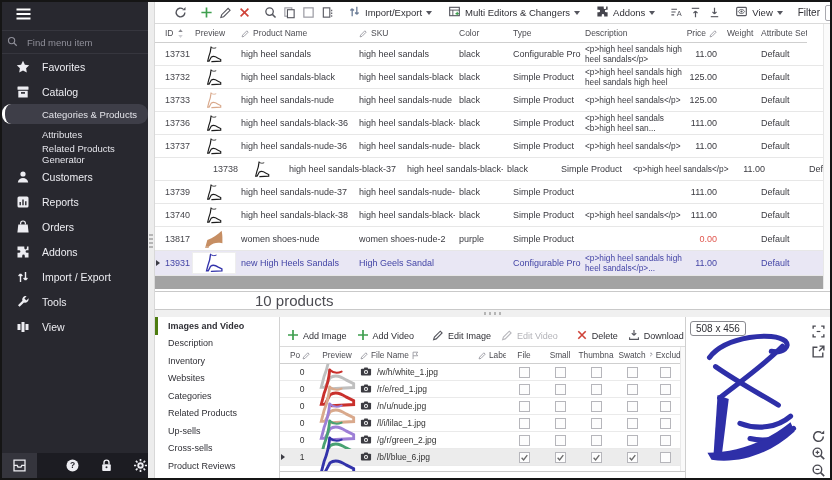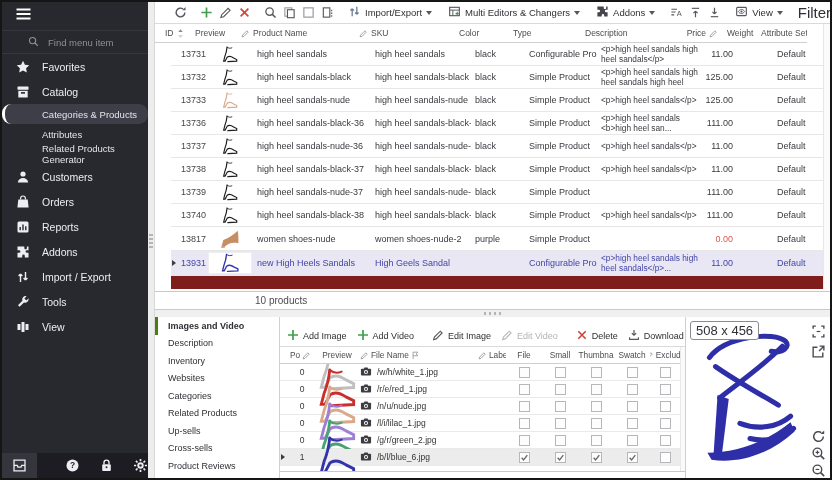--- a/index.html
+++ b/index.html
@@ -4,21 +4,21 @@
 <style>
   html,body{margin:0;padding:0;background:#888;}
   *{box-sizing:border-box;font-family:"Liberation Sans",sans-serif;-webkit-user-select:none;user-select:none;}
   .frame{position:relative;width:832px;height:480px;background:#151515;overflow:hidden;}
   .app{position:absolute;left:2px;top:2px;right:2px;bottom:2px;background:#fff;overflow:hidden;}
 
   
   .sidebar{position:absolute;left:0;top:0;width:146px;height:100%;background:#28282f;color:#ededf2;}
   .sb-burger{height:28px;display:flex;align-items:center;padding-left:13px;}
   .sb-burger svg{width:17px;height:14px;}
-  .sb-search{height:24px;display:flex;align-items:center;gap:9px;padding-left:26px;border-top:1px solid #36363e;border-bottom:1px solid #36363e;color:#8f8f99;font-size:9.5px;}
+  .sb-search{height:24px;display:flex;align-items:center;gap:9px;padding-left:5px;border-top:1px solid #36363e;border-bottom:1px solid #36363e;color:#8f8f99;font-size:9.5px;}
   .sb-search svg{width:11px;height:11px;}
   .nav-item{height:25px;display:flex;align-items:center;gap:12px;padding-left:14px;font-size:10.5px;cursor:default;}
   .nav-item .ni{width:14px;height:14px;display:flex;}
   .nav-item .ni svg{width:14px;height:14px;}
   .nav-sub{height:20px;display:flex;align-items:center;padding-left:40px;font-size:9.5px;color:#e4e4ea;}
   .nav-sub.active{background:#3e3e48;border-left:3px solid #fff;padding-left:37px;border-radius:9px;}
   .sb-bottom{position:absolute;left:0;bottom:0;width:100%;height:25px;background:#1c1c22;display:flex;align-items:center;}
   .sb-tile{width:38px;height:25px;background:#35353d;display:flex;align-items:center;justify-content:center;}
   .sb-bico{width:15px;height:15px;}
   .sb-bico svg{width:15px;height:15px;}
@@ -32,45 +32,45 @@
   .main{position:absolute;left:7px;top:0;right:0;bottom:0;}
 
   
   .tbar{position:absolute;left:0;top:0;right:0;height:22px;display:flex;align-items:center;padding:0 16px;gap:1px;border-bottom:1px solid #dadada;background:#fff;}
   .tbtn{height:18px;min-width:18px;display:flex;align-items:center;justify-content:center;border-radius:2px;}
   .tbtn svg{width:13px;height:13px;}
   .tsep{width:1px;height:15px;background:#ddd;margin:0 3px;}
   .tdrop{display:flex;align-items:center;gap:4px;font-size:9.5px;color:#2f2f35;padding:0 4px;height:18px;white-space:nowrap;}
   .tdrop svg{width:13px;height:13px;}
   .caret{width:0;height:0;border-left:3.5px solid transparent;border-right:3.5px solid transparent;border-top:4px solid #55565e;margin-top:1px;}
-  .flabel{font-size:15px;color:#2f2f35;margin:0 4px 0 3px;}
+  .flabel{font-size:10px;color:#2f2f35;margin:0 4px 0 3px;}
   .fselect{display:flex;align-items:center;justify-content:space-between;width:158px;height:16px;border:1px solid #a9a9af;border-radius:2px;font-size:8px;color:#2f2f35;padding:0 4px;white-space:nowrap;}
 
   
   .prow{display:grid;grid-template-columns:36px 46px 118px 100px 54px 72px 102px 40px 34px 1fr;align-items:center;}
   .phead{position:absolute;left:0;top:22px;right:23px;height:19px;border-bottom:1px solid #cfcfcf;font-size:8.5px;color:#4c4c52;background:#fff;}
   .phead .hc{display:flex;align-items:center;gap:3px;padding-left:4px;overflow:hidden;white-space:nowrap;}
   .phead .hc.r{justify-content:flex-end;padding-right:5px;}
   .phead .hc:first-child{padding-left:10px;}
-  .pbody{position:absolute;left:16px;top:41px;right:7px;height:246px;overflow:hidden;background:#7f1d1d;}
+  .pbody{position:absolute;left:0;top:41px;right:7px;height:246px;overflow:hidden;background:#a3a3a3;}
   .pr{position:relative;border-bottom:1px solid #e7e7e7;font-size:9px;color:#3a3a40;background:#fff;}
   .pr .c{padding-left:4px;overflow:hidden;white-space:nowrap;}
   .pr .c.id{padding-left:10px;color:#46464c;}
   .pr .c.prev{display:flex;justify-content:center;padding-left:0;}
   .pr .c.desc{font-size:8.3px;line-height:10px;white-space:normal;max-height:20px;}
   .pr .c.price{text-align:right;padding-right:6px;}
   .pr.sel{background:#e9e7f4;}
   .pr.sel .c{color:#4445a6;}
   .rowmark{position:absolute;left:1px;top:50%;margin-top:-3px;width:0;height:0;border-top:3px solid transparent;border-bottom:3px solid transparent;border-left:4px solid #3c3c44;}
   .thumb{width:26px;height:17px;}
   .thumb svg{width:100%;height:100%;}
   .thumb.big{width:30px;height:21px;}
   .thumb.box{width:44px;height:22px;background:#fff;border:1px solid #eee;}
   .vscroll{position:absolute;right:0;top:22px;width:7px;height:265px;background:#fbfbfb;border-left:1px solid #e7e7e7;}
-  .pfooter{position:absolute;left:0;top:289px;right:0;height:19px;border-top:1px solid #c9c9c9;border-bottom:1px solid #c9c9c9;display:flex;align-items:center;font-size:10px;color:#4c4c52;padding-left:100px;background:#fff;}
+  .pfooter{position:absolute;left:0;top:289px;right:0;height:19px;border-top:1px solid #c9c9c9;border-bottom:1px solid #c9c9c9;display:flex;align-items:center;font-size:15px;color:#4c4c52;padding-left:100px;background:#fff;}
   .hgap{position:absolute;left:0;top:308px;right:0;height:7px;background:#f0f0f0;}
   .hgrip{position:absolute;left:50%;top:2px;width:18px;height:3px;margin-left:-9px;
     background:repeating-linear-gradient(90deg,#b5b5b5 0 2px,transparent 2px 5px);}
 
   
   .bottom{position:absolute;left:0;top:315px;right:0;bottom:0;background:#fff;}
   .tabs{position:absolute;left:0;top:0;width:125px;height:100%;border-right:1px solid #d2d2d2;background:#fff;}
   .tab{height:17.5px;display:flex;align-items:center;padding-left:13px;font-size:9px;color:#2f2f35;}
   .tab.active{font-weight:bold;border-left:3px solid #4d7c0f;padding-left:10px;}
 
@@ -92,21 +92,21 @@
   .ir .c.file svg{width:12px;height:9px;flex:none;}
   .ir .c.cb{display:flex;justify-content:center;}
   .ithumb{width:26px;height:14px;margin:0 auto;}
   .ithumb svg{width:100%;height:100%;}
   .cbx{width:11px;height:11px;border:1px solid #b6b6bb;background:#fdfdfd;display:flex;align-items:center;justify-content:center;}
   .cbx svg{width:9px;height:9px;}
   .iscroll{position:absolute;right:0;top:22px;width:5px;height:138px;background:#fafafa;border-left:1px solid #e9e9e9;}
   .ifooter{position:absolute;left:0;top:146px;right:0;height:19px;border-top:1px solid #c9c9c9;display:flex;align-items:center;font-size:9.5px;color:#4c4c52;padding-left:95px;background:#fff;}
 
   .pvpanel{position:absolute;left:530px;top:0;right:0;height:100%;border-left:1px solid #cfcfcf;background:#fff;}
-  .pvbadge{position:absolute;left:4px;top:4px;border:1px solid #8a8a90;border-radius:3px;padding:1px 5px;font-size:13px;color:#2f2f35;background:#fff;z-index:2;}
+  .pvbadge{position:absolute;left:4px;top:4px;border:1px solid #8a8a90;border-radius:3px;padding:1px 5px;font-size:10px;color:#2f2f35;background:#fff;z-index:2;}
   .pvico{position:absolute;width:15px;height:15px;right:4px;}
   .pvico svg{width:15px;height:15px;}
   .pvshoe{position:absolute;left:4px;top:6px;width:118px;height:152px;}
   .pvshoe svg{width:100%;height:100%;}
   .hdrpencil{width:9px;height:9px;flex:none;}
   .hdrpencil svg{width:9px;height:9px;display:block;}
   .sorticon{width:7px;height:11px;}
   .sorticon svg{width:7px;height:11px;display:block;}
 </style>
 </head>
@@ -161,34 +161,34 @@
               <svg viewBox="0 0 14 14">
                 <circle cx="7" cy="4" r="2.6" fill="#ededf2"></circle>
                 <path d="M1.8 12.6c.4-3 2.6-4.6 5.2-4.6s4.8 1.6 5.2 4.6z" fill="#ededf2"></path>
               </svg>
             </span>
             <span>Customers</span>
           </div>
           <div class="nav-item">
             <span class="ni">
               <svg viewBox="0 0 14 14">
+                <rect x="1.5" y="1.5" width="11" height="11" rx="1.5" fill="#ededf2"></rect>
+                <path d="M4.2 10.2V7M7 10.2V4.4M9.8 10.2V6.2" stroke="#28282f" stroke-width="1.4"></path>
+              </svg>
+            </span>
+            <span>Reports</span>
+          </div>
+          <div class="nav-item">
+            <span class="ni">
+              <svg viewBox="0 0 14 14">
                 <path d="M4.6 4.4v-1a2.4 2.4 0 0 1 4.8 0v1" stroke="#ededf2" fill="none" stroke-width="1.2"></path>
                 <path d="M2.3 4.5h9.4l.9 8H1.4z" fill="#ededf2"></path>
               </svg>
             </span>
             <span>Orders</span>
-          </div>
-          <div class="nav-item">
-            <span class="ni">
-              <svg viewBox="0 0 14 14">
-                <rect x="1.5" y="1.5" width="11" height="11" rx="1.5" fill="#ededf2"></rect>
-                <path d="M4.2 10.2V7M7 10.2V4.4M9.8 10.2V6.2" stroke="#28282f" stroke-width="1.4"></path>
-              </svg>
-            </span>
-            <span>Reports</span>
           </div>
           <div class="nav-item">
             <span class="ni">
               <svg viewBox="0 0 14 14">
                 <path d="M5.2 1.5h3.1v1.6a1.3 1.3 0 0 0 2.6 0V1.5h1.6v3.7h-1.6a1.3 1.3 0 0 0 0 2.6h1.6v4.7H8.8v-1.6a1.3 1.3 0 0 0-2.6 0v1.6H1.5V7.8h1.6a1.3 1.3 0 0 0 0-2.6H1.5V1.5h3.7z" fill="#ededf2"></path>
               </svg>
             </span>
             <span>Addons</span>
           </div>
           <div class="nav-item">
@@ -513,21 +513,21 @@
               </div>
               <div class="c">high heel sandals-nude-36</div>
               <div class="c">high heel sandals-nude-36</div>
               <div class="c">black</div>
               <div class="c">Simple Product</div>
               <div class="c desc">&lt;p&gt;high heel sandals&lt;/p&gt;</div>
               <div class="c price">11.00</div>
               <div class="c"></div>
               <div class="c">Default</div>
             </div>
-            <div class="prow pr" style="height: 23px;">
+            <div class="prow pr" style="height: 23px; padding-left: 48px;">
               <div class="c id">13738</div>
               <div class="c prev">
                 <span class="thumb"><svg viewBox="0 0 24 22">
                     <g fill="none" stroke="#1c1c1c" stroke-width="1.5" stroke-linecap="round">
                       <path d="M8.2 1.5C7.8 6 6.8 10 5.2 14L3.8 19.5h1.9L8.3 14.6c2.4-1.9 5.5-1 8.4 1l4 2v2l-11.5.6"></path>
                       <path d="M8.2 1.5c1.8 1.6 4.2 1.8 6.2.9" stroke-width="1.1"></path>
                     </g>
                   </svg></span>
               </div>
               <div class="c">high heel sandals-black-37</div>

